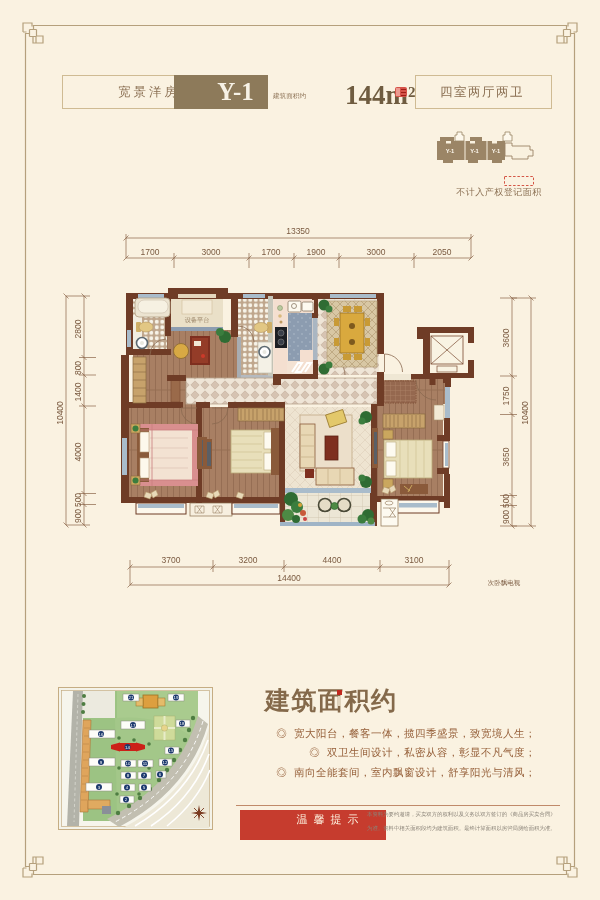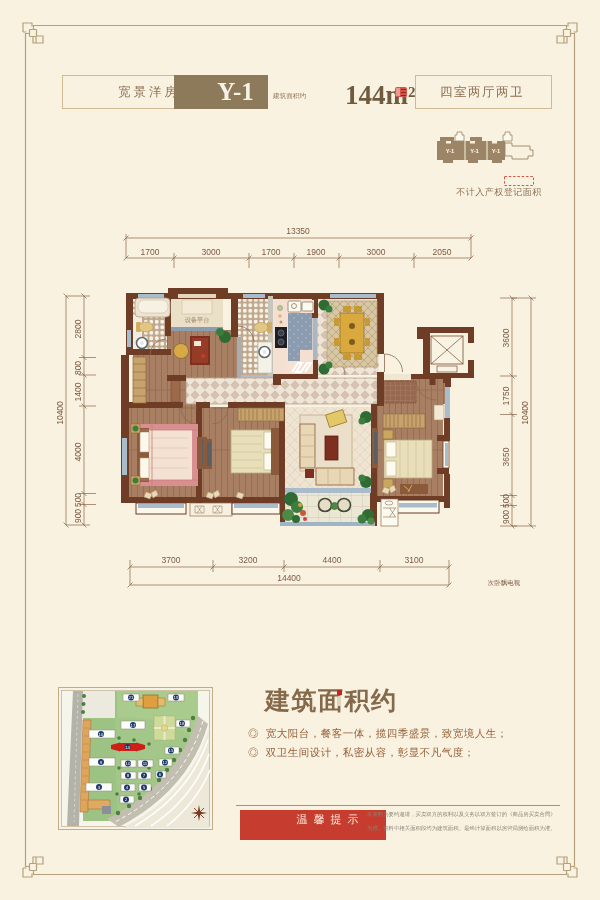--- a/index.html
+++ b/index.html
@@ -871,22 +871,23 @@
     <path d="M-5 -5 L0 0 M5 -5 L0 0 M-5 5 L0 0 M5 5 L0 0" stroke="#7a3a20" stroke-width="0.9" fill="none"></path>
   </g>
 </svg>
 </div>
 
 <div class="abs serif" style="left:236px;top:684px;color:#84694a;font-size:25px;font-weight:bold;letter-spacing:1.5px;">建筑面积约</div>
 
 <div class="abs" style="left:337px;top:690px;width:4.5px;height:4.5px;background:#c0281e;"></div>
 <div class="abs" style="left:338px;top:696px;width:3px;height:10px;background:#e2d5be;"></div>
 
-<div class="abs" style="left:248px;top:724px;width:300px;color:#96603a;font-size:10.5px;line-height:19.3px;letter-spacing:0.5px;">
+<div class="abs" style="left:236px;top:724px;width:300px;color:#96603a;font-size:10.5px;line-height:19.3px;letter-spacing:0.5px;text-align:right;">
   <div>◎&nbsp; 宽大阳台，餐客一体，揽四季盛景，致宽境人生；</div>
   <div>◎&nbsp; 双卫生间设计，私密从容，彰显不凡气度；</div>
+  <div>◎&nbsp; 南向全能套间，室内飘窗设计，舒享阳光与清风；</div>
 </div>
 
 <div class="abs" style="left:236px;top:805px;width:324px;height:1px;background:#c08a6a;"></div>
 
 <div class="abs serif" style="left:240px;top:810px;width:117px;height:30px;background:#c63c2e;color:#fdf3e0;font-size:11px;letter-spacing:6px;line-height:19px;text-align:center;text-indent:6px;">温馨提示</div>
 
 <div class="abs" style="left:367px;top:808px;width:192px;color:#8a8378;font-size:5.4px;line-height:13.5px;">本资料为要约邀请，买卖双方的权利以及义务以双方签订的《商品房买卖合同》为准。资料中相关面积段均为建筑面积。最终计算面积以房管局测绘面积为准。</div>
 
 </body></html>

